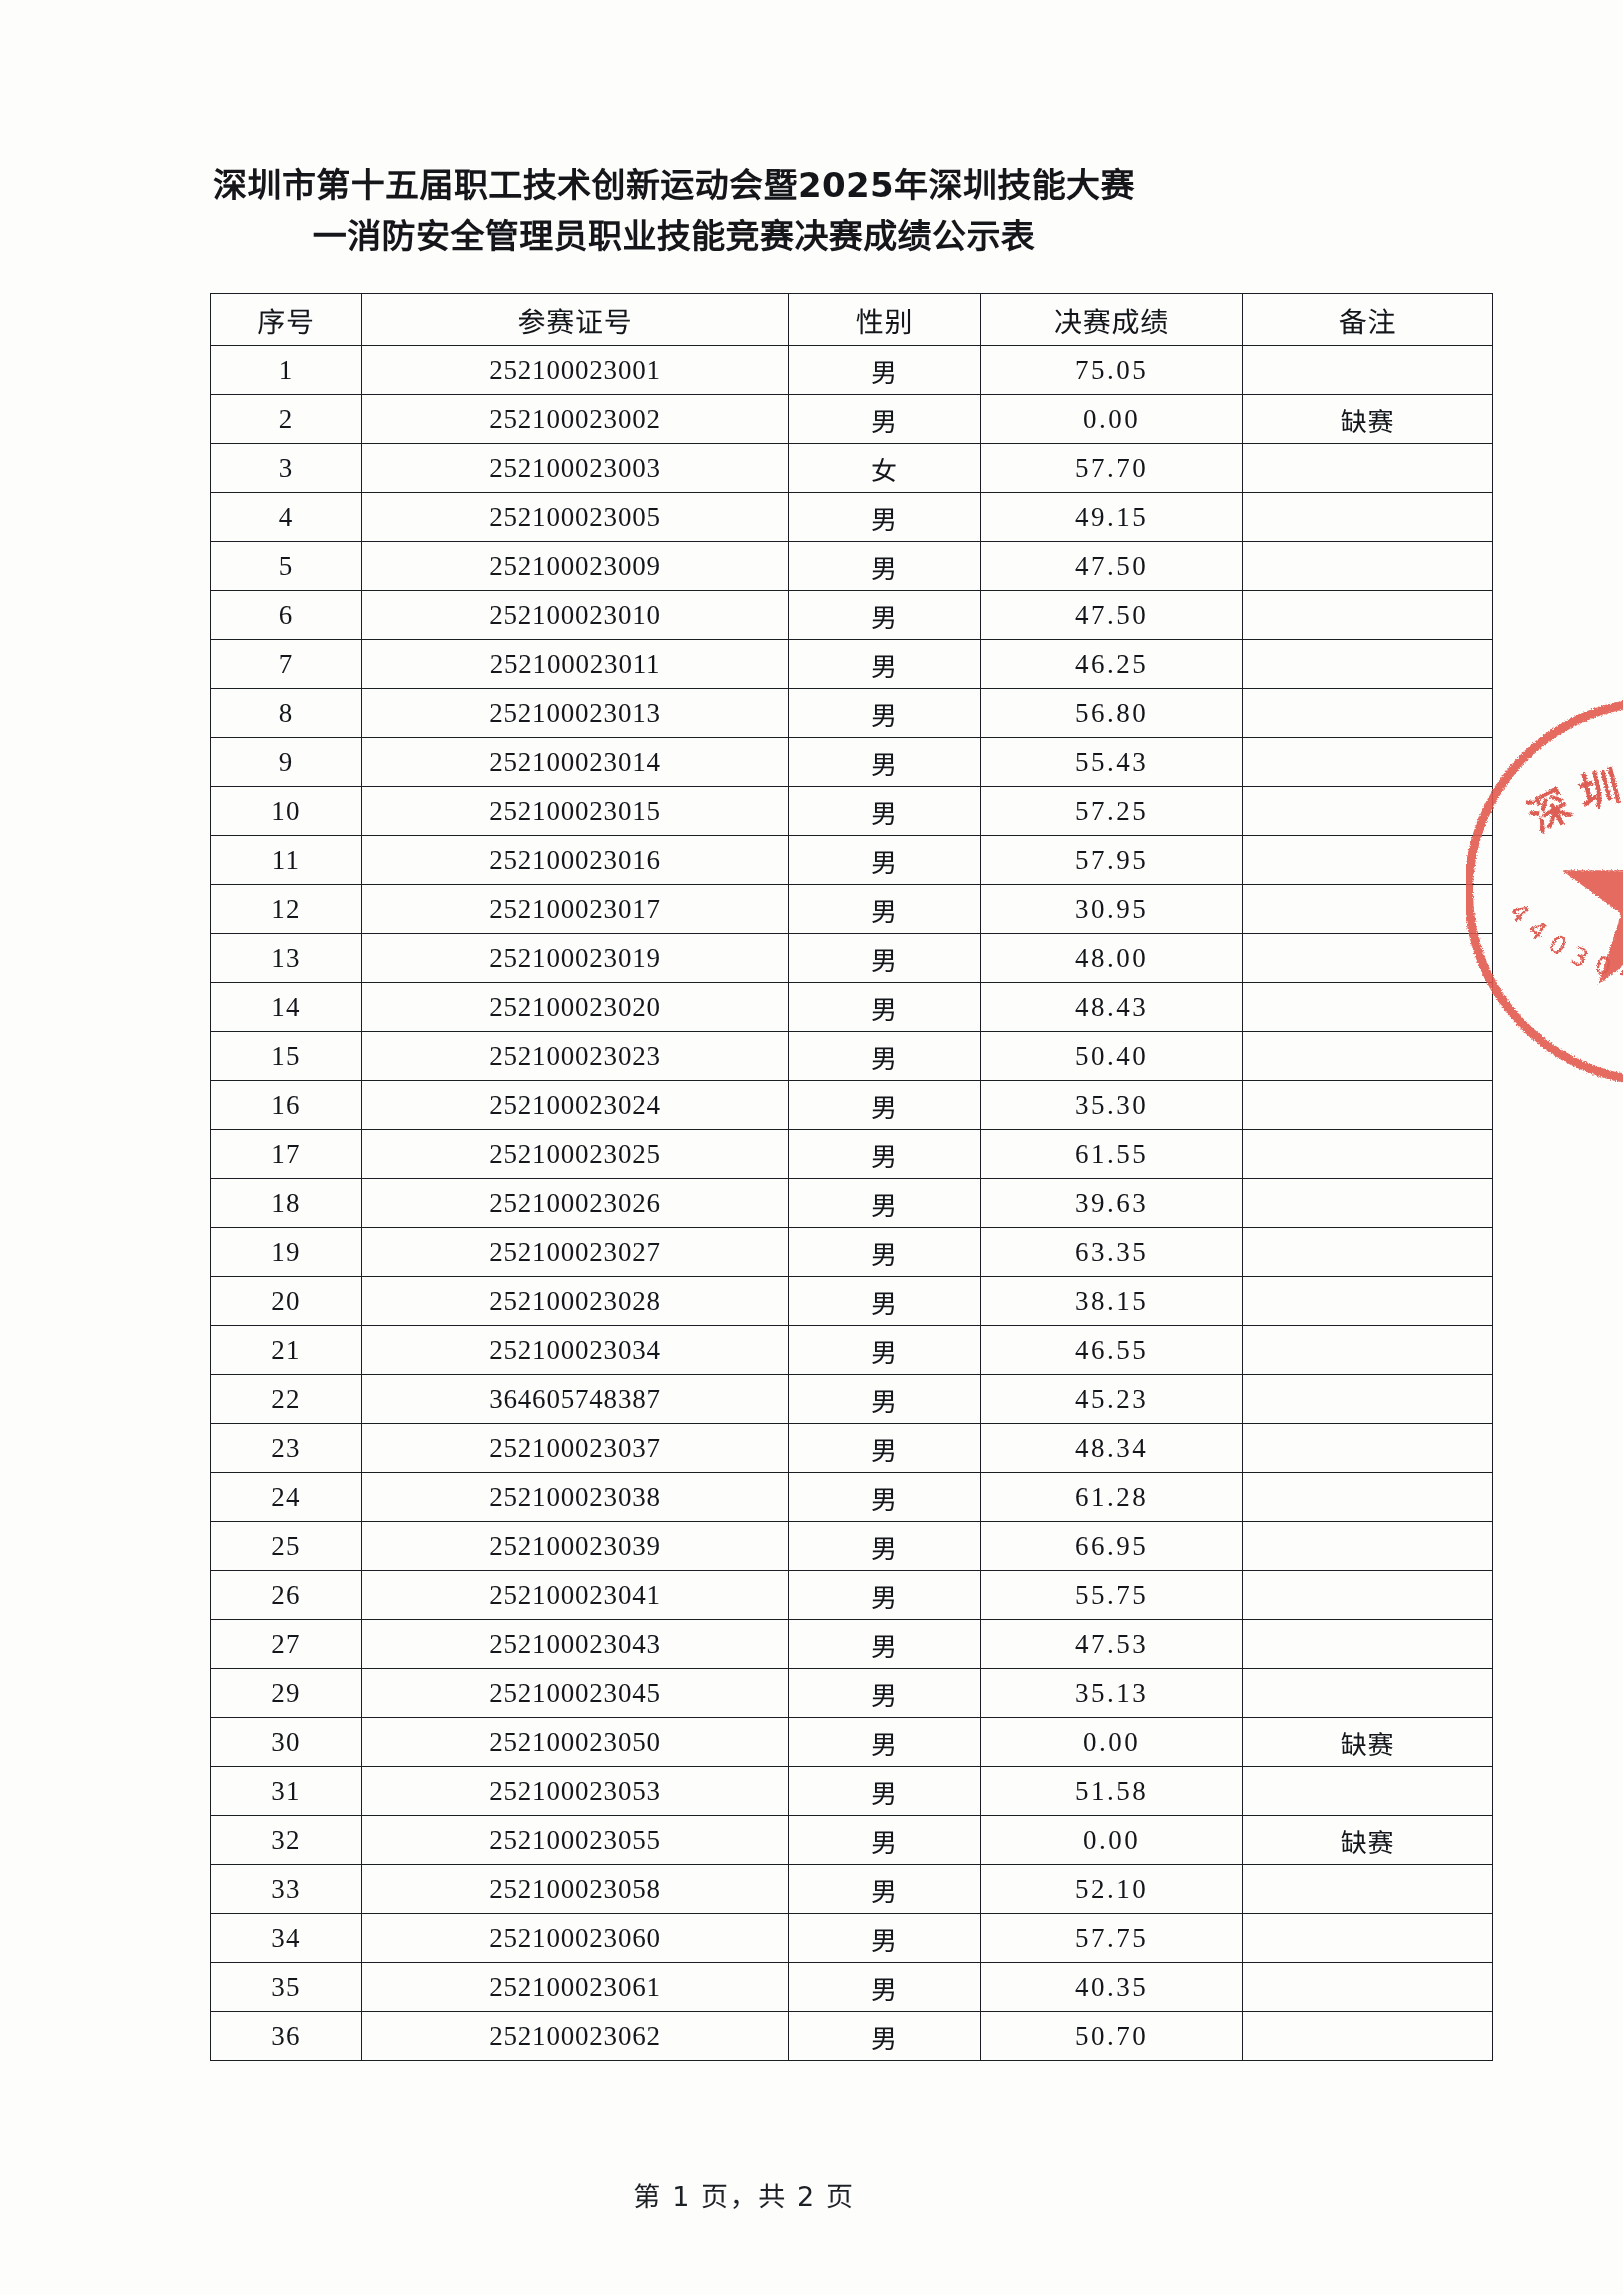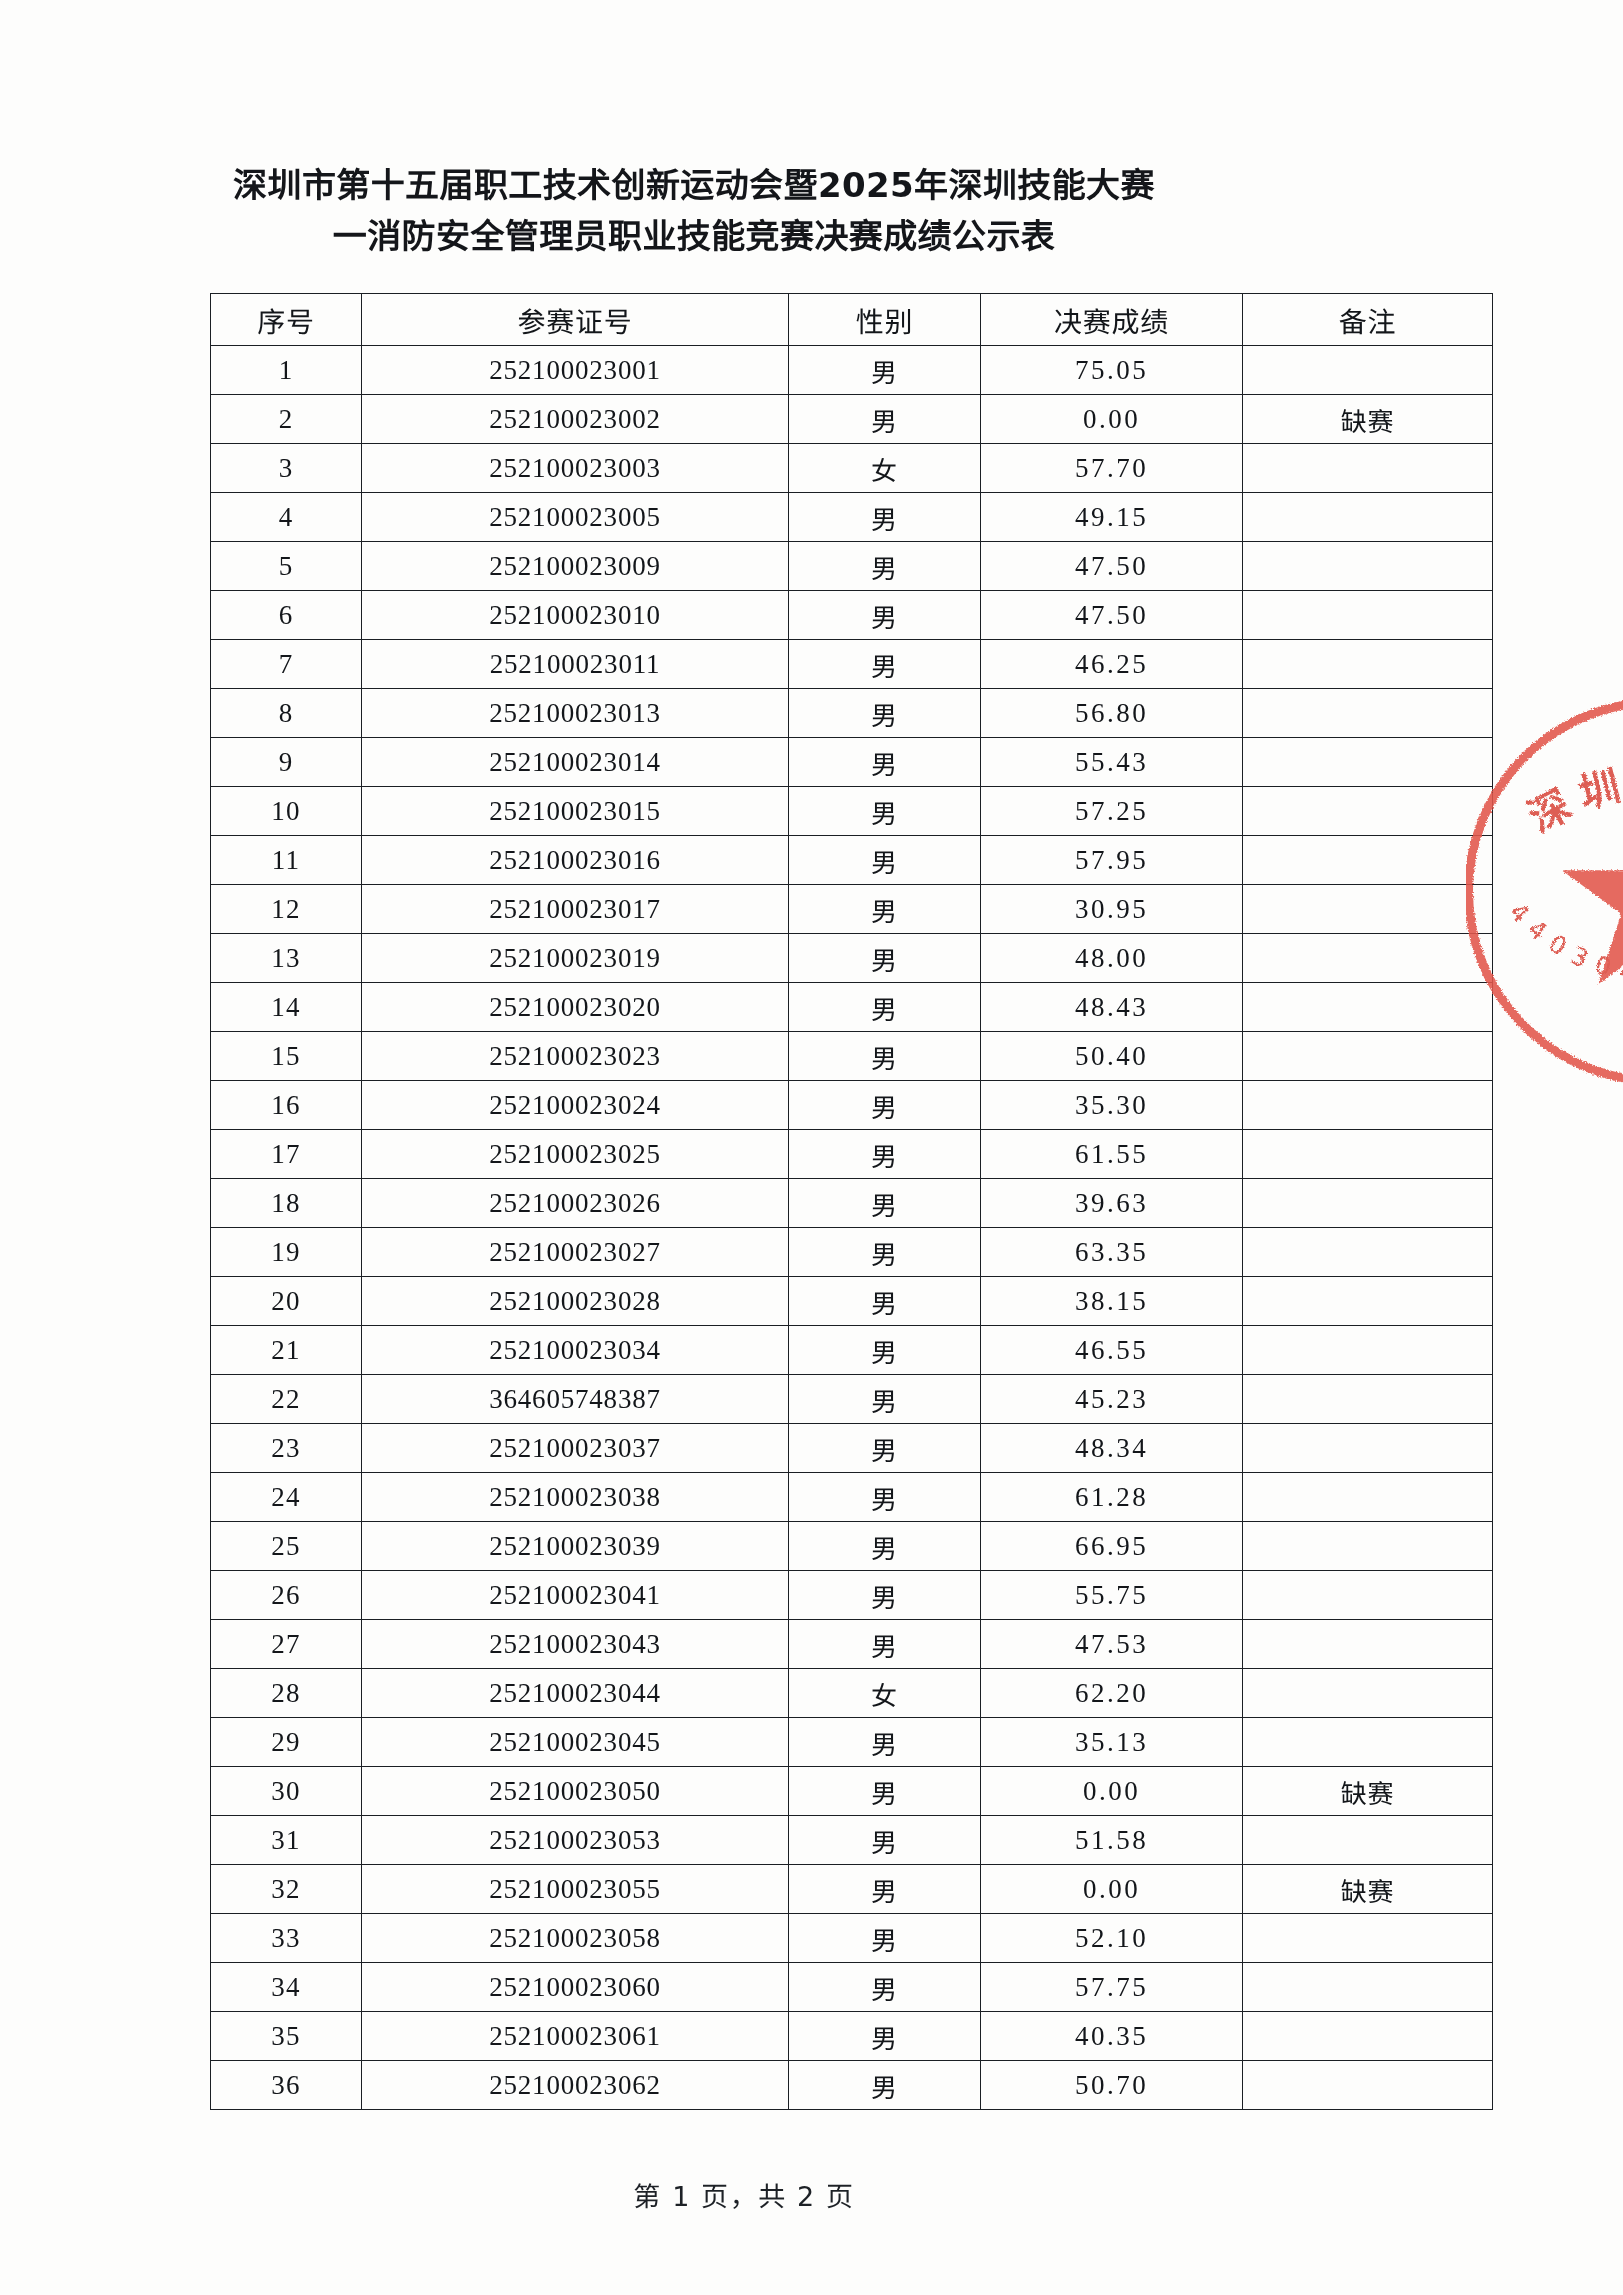--- a/index.html
+++ b/index.html
@@ -29,21 +29,20 @@
     top: 160px;
     left: 0;
     width: 1348px;
     text-align: center;
     color: #14161a;
     font-family: "DejaVu Sans", "Liberation Sans", sans-serif;
     font-weight: bold;
     font-size: 34px;
     line-height: 51px;
     letter-spacing: 0.4px;
-    margin-left: 20px;
   }
   .doc-title .line2 {
     display: block;
   }
 
   
   .results-table {
     position: absolute;
     top: 293px;
     left: 174px;
@@ -331,27 +330,20 @@
           <td class="cert">252100023041</td>
           <td class="sex">男</td>
           <td class="score">55.75</td>
           <td class="note"></td>
         </tr>
         <tr>
           <td class="seq">27</td>
           <td class="cert">252100023043</td>
           <td class="sex">男</td>
           <td class="score">47.53</td>
-          <td class="note"></td>
-        </tr>
-        <tr>
-          <td class="seq">28</td>
-          <td class="cert">252100023044</td>
-          <td class="sex">女</td>
-          <td class="score">62.20</td>
           <td class="note"></td>
         </tr>
         <tr>
           <td class="seq">29</td>
           <td class="cert">252100023045</td>
           <td class="sex">男</td>
           <td class="score">35.13</td>
           <td class="note"></td>
         </tr>
         <tr>

